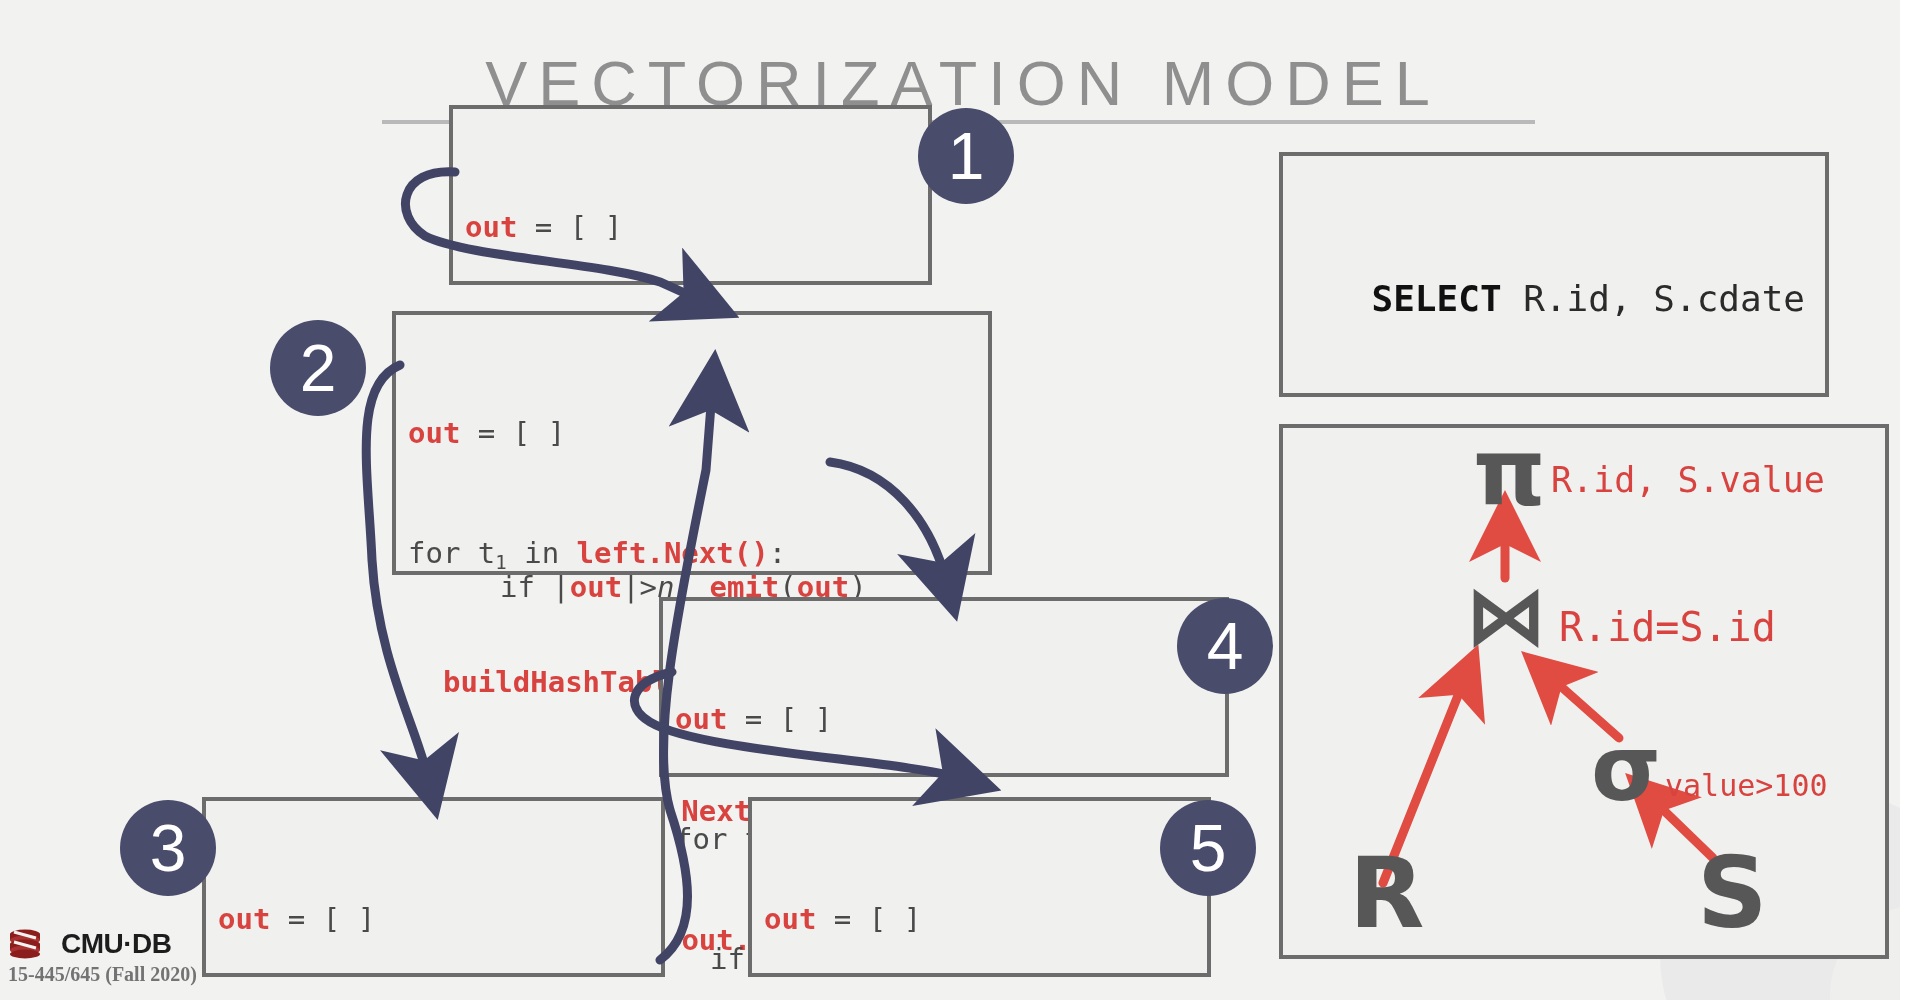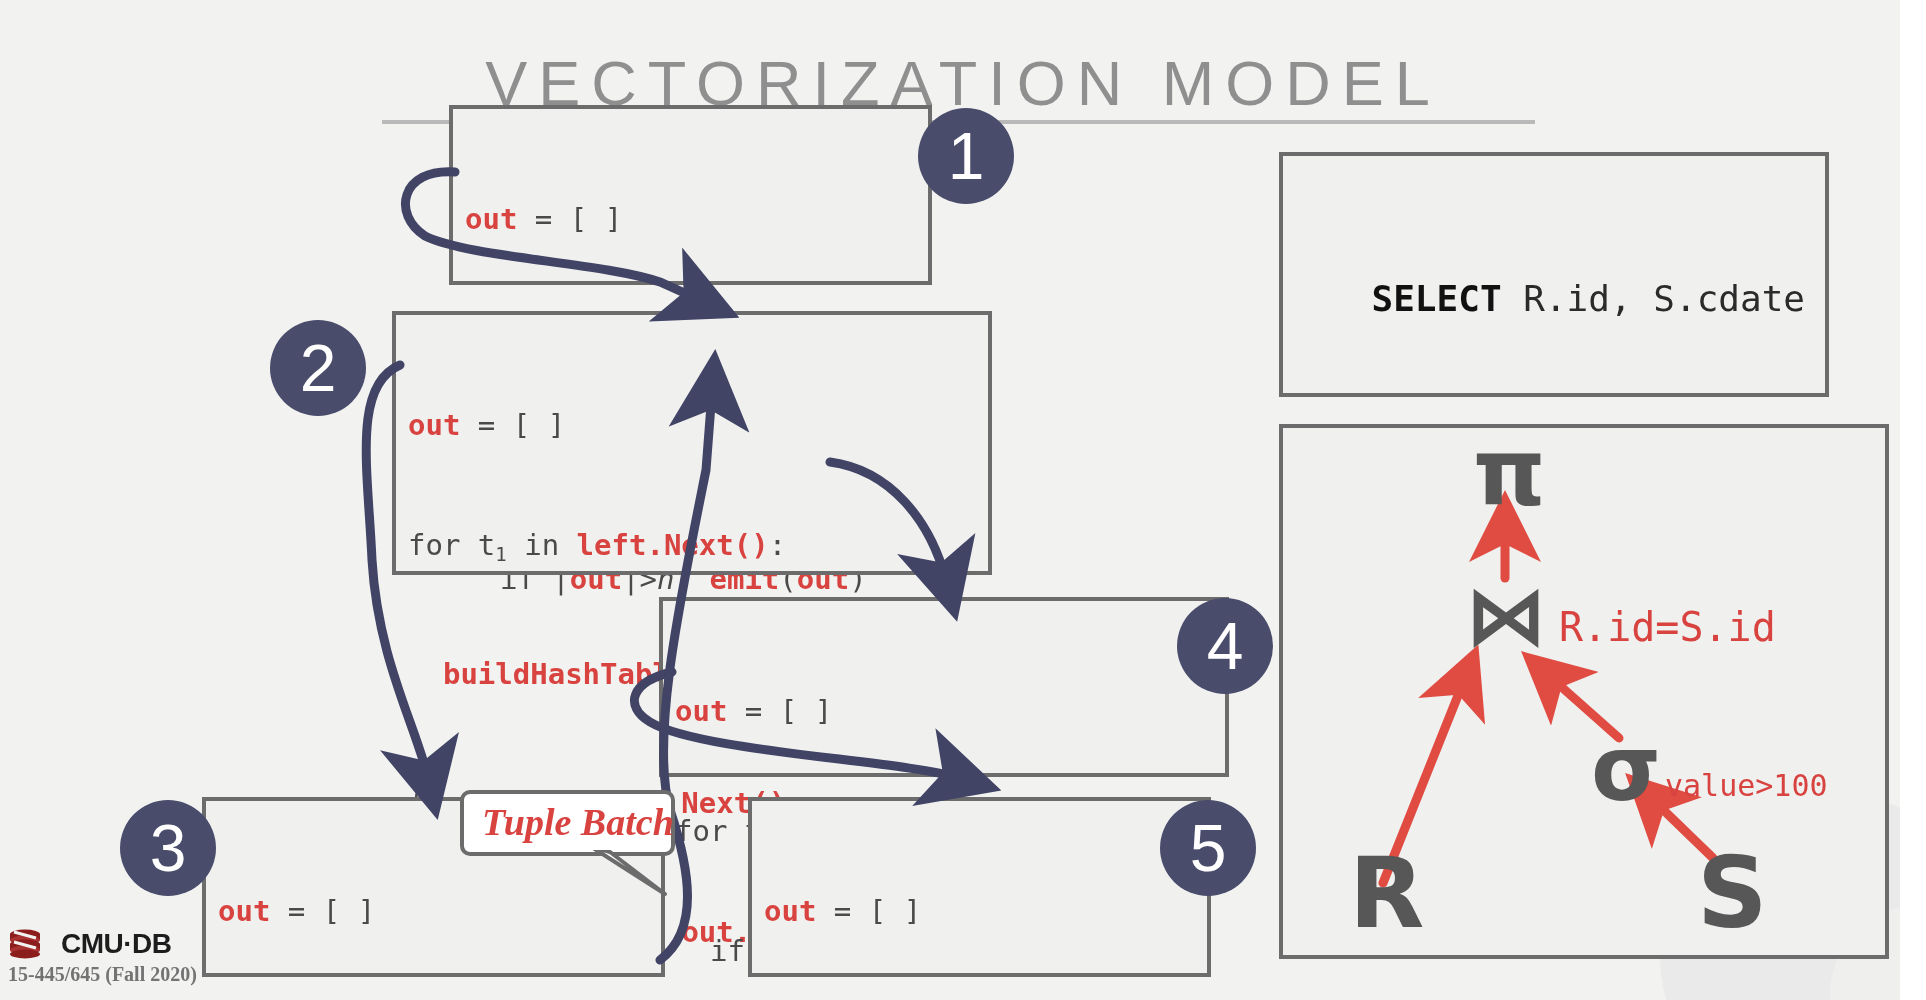--- a/index.html
+++ b/index.html
@@ -35,21 +35,21 @@
   
   .codebox{
     position:absolute;
     background:#f0f0ef;
     border:4px solid #6c6c6c;
     box-sizing:border-box;
     font-family:"DejaVu Sans Mono", monospace;
     font-size:29px;
     line-height:40px;
     color:#4a4a4a;
-    padding:10px 12px 8px 12px;
+    padding:18px 12px 8px 12px;
     white-space:pre;
     z-index:4;
   }
   .codebox .kw{color:#d8423f;font-weight:bold;}
   .codebox .pl{color:#4a4a4a;font-weight:normal;}
   .codebox .it{font-style:italic;}
   .sub{font-size:19px;vertical-align:-6px;}
 
   
   .badge{
@@ -201,29 +201,20 @@
   <div class="badge" style="left:120px;top:800px;width:96px;height:96px;font-size:66px;">
     <span>3</span>
   </div>
   <div class="badge" style="left:1177px;top:598px;width:96px;height:96px;font-size:66px;">
     <span>4</span>
   </div>
   <div class="badge" style="left:1160px;top:800px;width:96px;height:96px;font-size:66px;">
     <span>5</span>
   </div>
 
-  <div id="tuple-batch" style="left:460px;top:790px;width:215px;height:110px;">
-    <div class="bubble">
-      <span>Tuple Batch</span>
-    </div>
-    <svg width="215" height="55" style="position:absolute;left:0;top:56px;">
-      <path d="M130,0 L205,48 L150,6 Z" fill="#ffffff" stroke="#6c6c6c" stroke-width="4" stroke-linejoin="round"></path>
-      <rect x="118" y="-8" width="48" height="12" fill="#ffffff"></rect>
-    </svg>
-  </div>
 
   <div class="panel" id="sql" style="left:1279px;top:152px;width:550px;height:245px;">
     <div><span class="kw">SELECT</span> R.id, S.cdate</div>
     <div>  <span class="kw">FROM</span> R <span class="kw">JOIN</span> S</div>
     <div>    <span class="kw">ON</span> R.id = S.id</div>
     <div> <span class="kw">WHERE</span> S.value &gt; 100</div>
   </div>
 
   <div class="panel" id="plan" style="left:1279px;top:424px;width:610px;height:535px;">
 
@@ -235,20 +226,21 @@
         <path d="M430,430 L368,370" marker-end="url(#redhead2)"></path>
       </g>
       <defs>
         <marker id="redhead2" markerWidth="8" markerHeight="8" refX="4" refY="4" orient="auto">
           <path d="M0,0 L8,4 L0,8 L2,4 Z" fill="#e04b42"></path>
         </marker>
       </defs>
     </svg>
 
     <div class="plan-sym" style="left:190px;top:-8px;font-size:92px;">π</div>
+    <div class="plan-lbl" style="left:268px;top:32px;font-size:35px;">R.id, S.value</div>
 
     <div class="plan-sym" style="left:182px;top:140px;font-size:82px;">⋈</div>
     <div class="plan-lbl" style="left:276px;top:176px;font-size:40px;">R.id=S.id</div>
 
     <div class="plan-sym" style="left:308px;top:288px;font-size:90px;">σ</div>
     <div class="plan-lbl" style="left:382px;top:340px;font-size:30px;">value&gt;100</div>
 
     <div class="plan-sym" style="left:66px;top:408px;font-size:98px;">R</div>
     <div class="plan-sym" style="left:414px;top:408px;font-size:98px;">S</div>
   </div>

